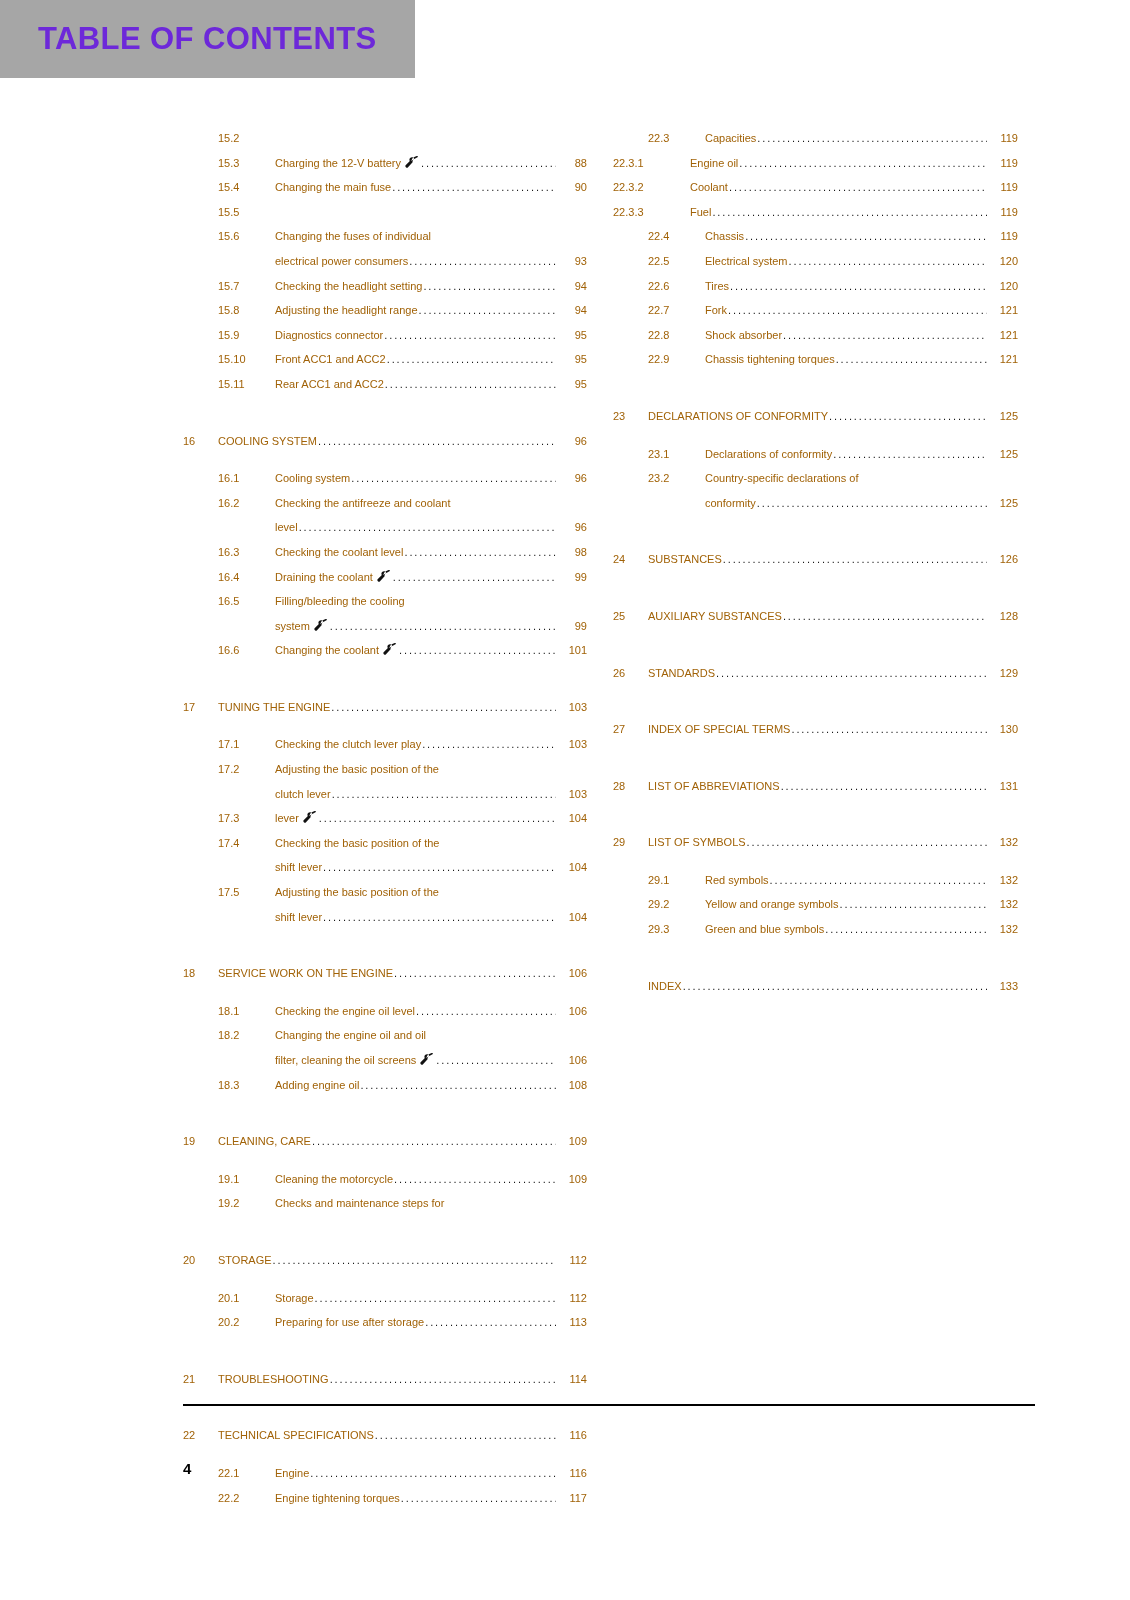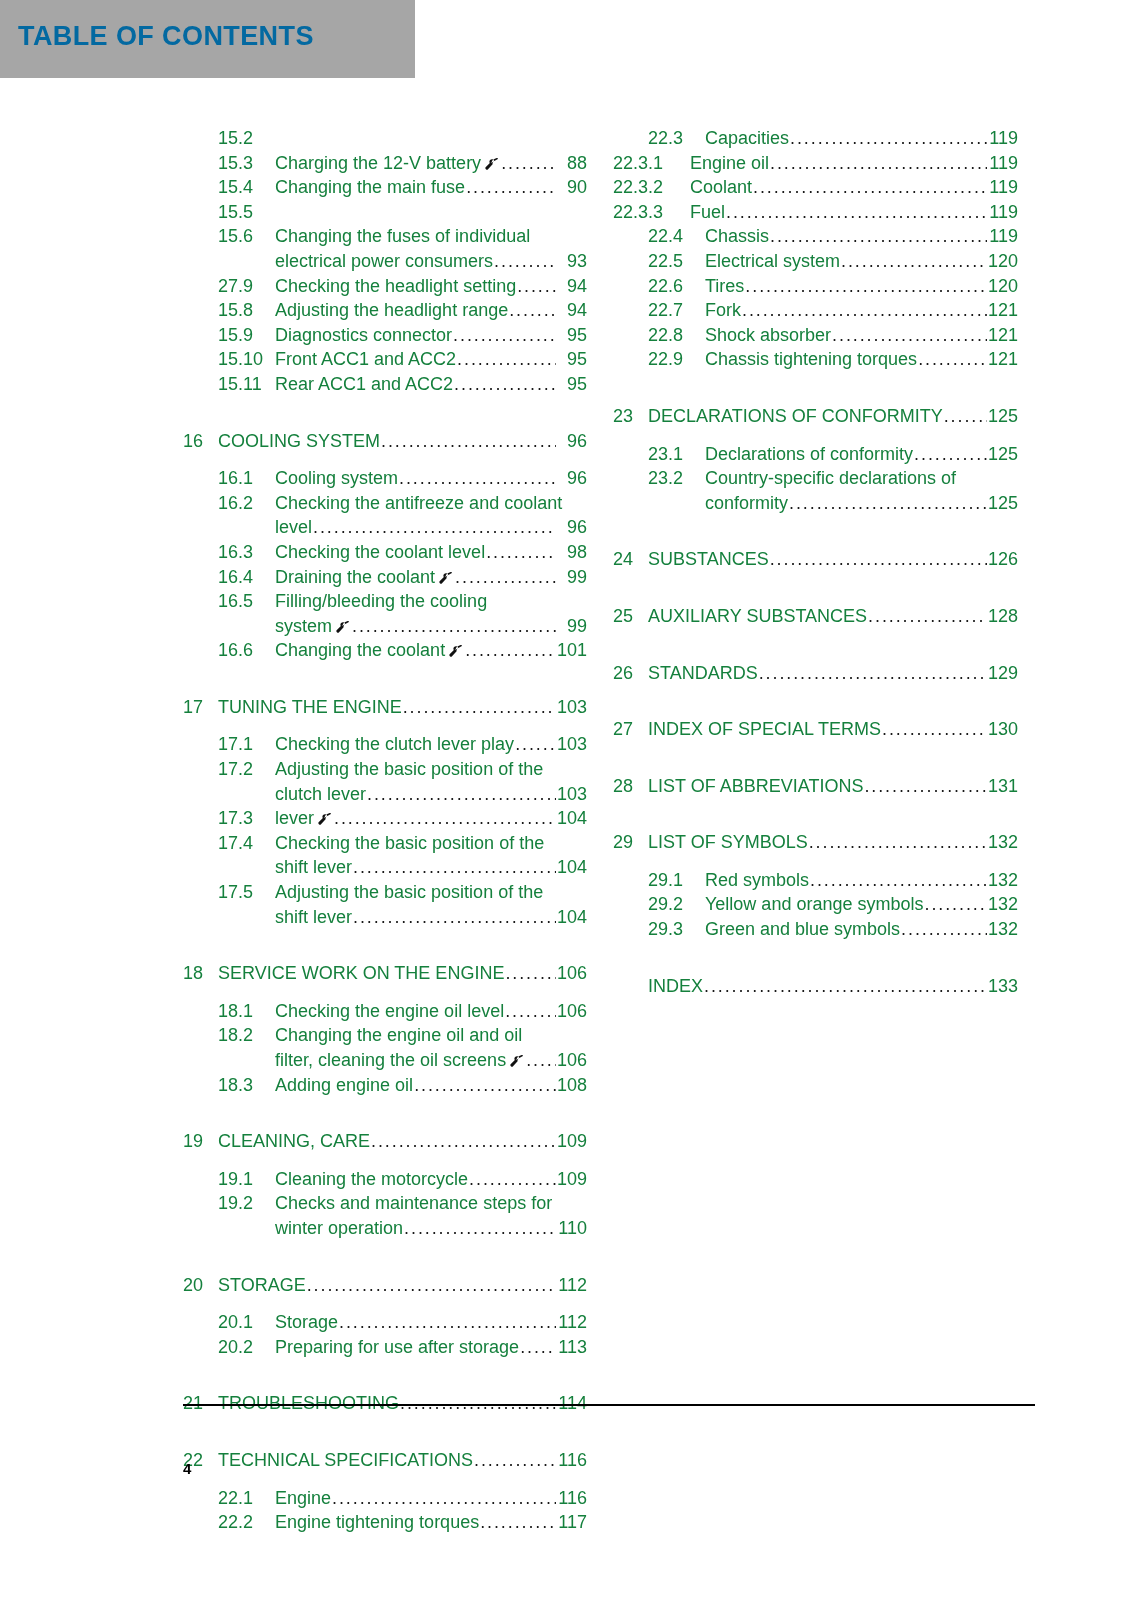--- a/index.html
+++ b/index.html
@@ -20,49 +20,49 @@
   #header-banner {
     position: absolute;
     left: 0;
     top: 0;
     width: 415px;
     height: 78px;
     background: #a6a6a6;
   }
   #page-title {
     position: absolute;
-    left: 18px;
+    left: 38px;
     top: 21px;
-    font-size: 27px;
+    font-size: 31px;
     font-weight: bold;
     letter-spacing: 0.4px;
-    color: #0369a1;
+    color: #6d28d9;
     white-space: nowrap;
   }
 
   
   #toc {
     position: absolute;
     left: 0;
     top: 126px;
     width: 1130px;
   }
   .toc-column {
     position: absolute;
     top: 0;
   }
   #toc-column-left  { left: 183px; width: 404px; }
   #toc-column-right { left: 613px; width: 405px; }
 
   .toc-entry {
     position: relative;
     display: block;
-    font-size: 18px;
+    font-size: 11px;
     line-height: 24.6px;
-    color: #15803d;
+    color: #a16207;
   }
   
   .toc-entry.level-1 { margin-top: 32px; margin-bottom: 13px; }
   .toc-entry.level-2 { margin-top: 0; }
 
   .entry-row {
     display: flex;
     align-items: baseline;
   }
   .entry-num {
@@ -201,21 +201,21 @@
             <div class="title-line">
               <span class="title-text">electrical power consumers</span>
               <span class="leader"></span>
               <span class="pagenum">93</span>
             </div>
           </div>
         </div>
       </div>
       <div class="toc-entry level-2">
         <div class="entry-row">
-          <span class="entry-num">27.9</span>
+          <span class="entry-num">15.7</span>
           <div class="entry-body">
             <div class="title-line">
               <span class="title-text">Checking the headlight setting</span>
               <span class="leader"></span>
               <span class="pagenum">94</span>
             </div>
           </div>
         </div>
       </div>
       <div class="toc-entry level-2">
@@ -561,25 +561,20 @@
       </div>
       <div class="toc-entry level-2">
         <div class="entry-row">
           <span class="entry-num">19.2</span>
           <div class="entry-body">
             <div class="title-line">
               <span class="title-text">Checks and maintenance steps for</span>
               <span class="leader nodots"></span>
               <span class="pagenum"></span>
             </div>
-            <div class="title-line">
-              <span class="title-text">winter operation</span>
-              <span class="leader"></span>
-              <span class="pagenum">110</span>
-            </div>
           </div>
         </div>
       </div>
       <div class="toc-entry level-1">
         <div class="entry-row">
           <span class="entry-num">20</span>
           <div class="entry-body">
             <div class="title-line">
               <span class="title-text">STORAGE</span>
               <span class="leader"></span>

